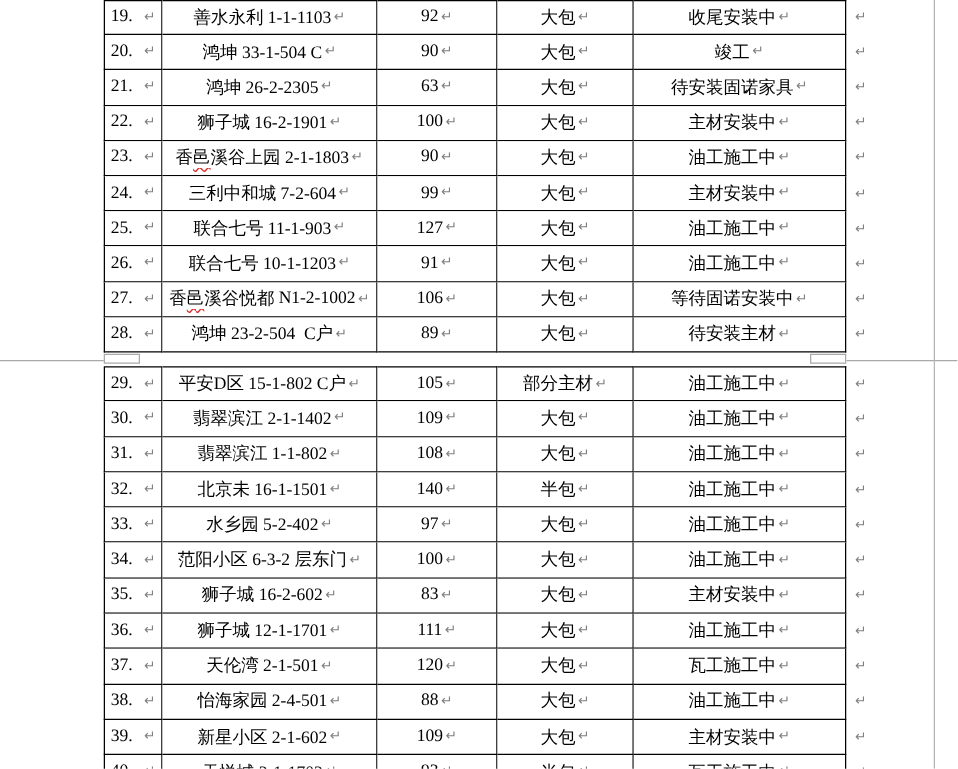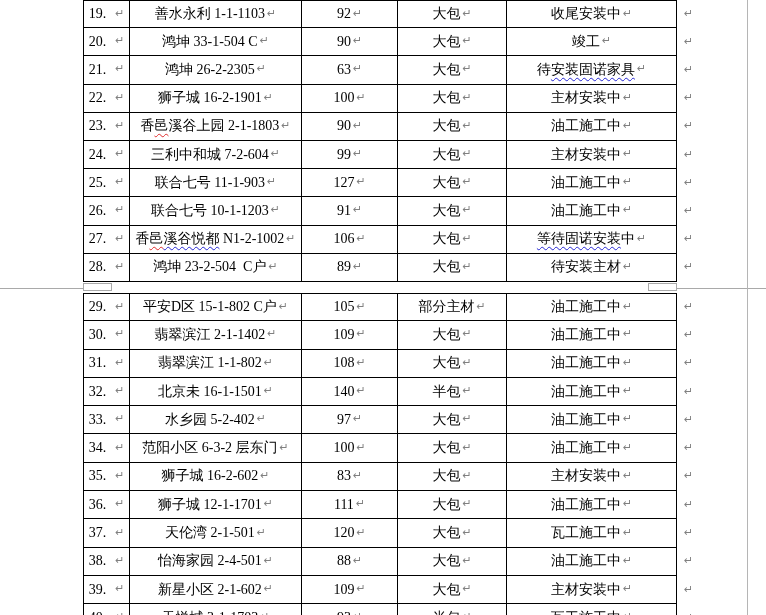--- a/index.html
+++ b/index.html
@@ -31,21 +31,21 @@
     box-sizing:border-box;display:flex;align-items:center;
     padding-left:5px;background:transparent;
   }
   .mark{
     font-family:"DejaVu Sans",sans-serif;
     color:#808080;font-size:11px;line-height:1;
     margin-left:2px;position:relative;top:-1px;
   }
   .seq-mark{margin-left:9px;}
   .wavy-blue{
-    text-decoration:underline;text-decoration-style:wavy;
+    text-decoration-style:wavy;
     text-decoration-color:#2727d4;text-decoration-thickness:1px;
     text-underline-offset:3px;
   }
   .wavy-red{
     text-decoration:underline;text-decoration-style:wavy;
     text-decoration-color:#e02b2b;text-decoration-thickness:1px;
     text-underline-offset:3px;
   }
   .sep-line{position:absolute;height:1px;background:#a9a9a9;}
   .sep-line.left{left:0;top:288px;width:84px;}

